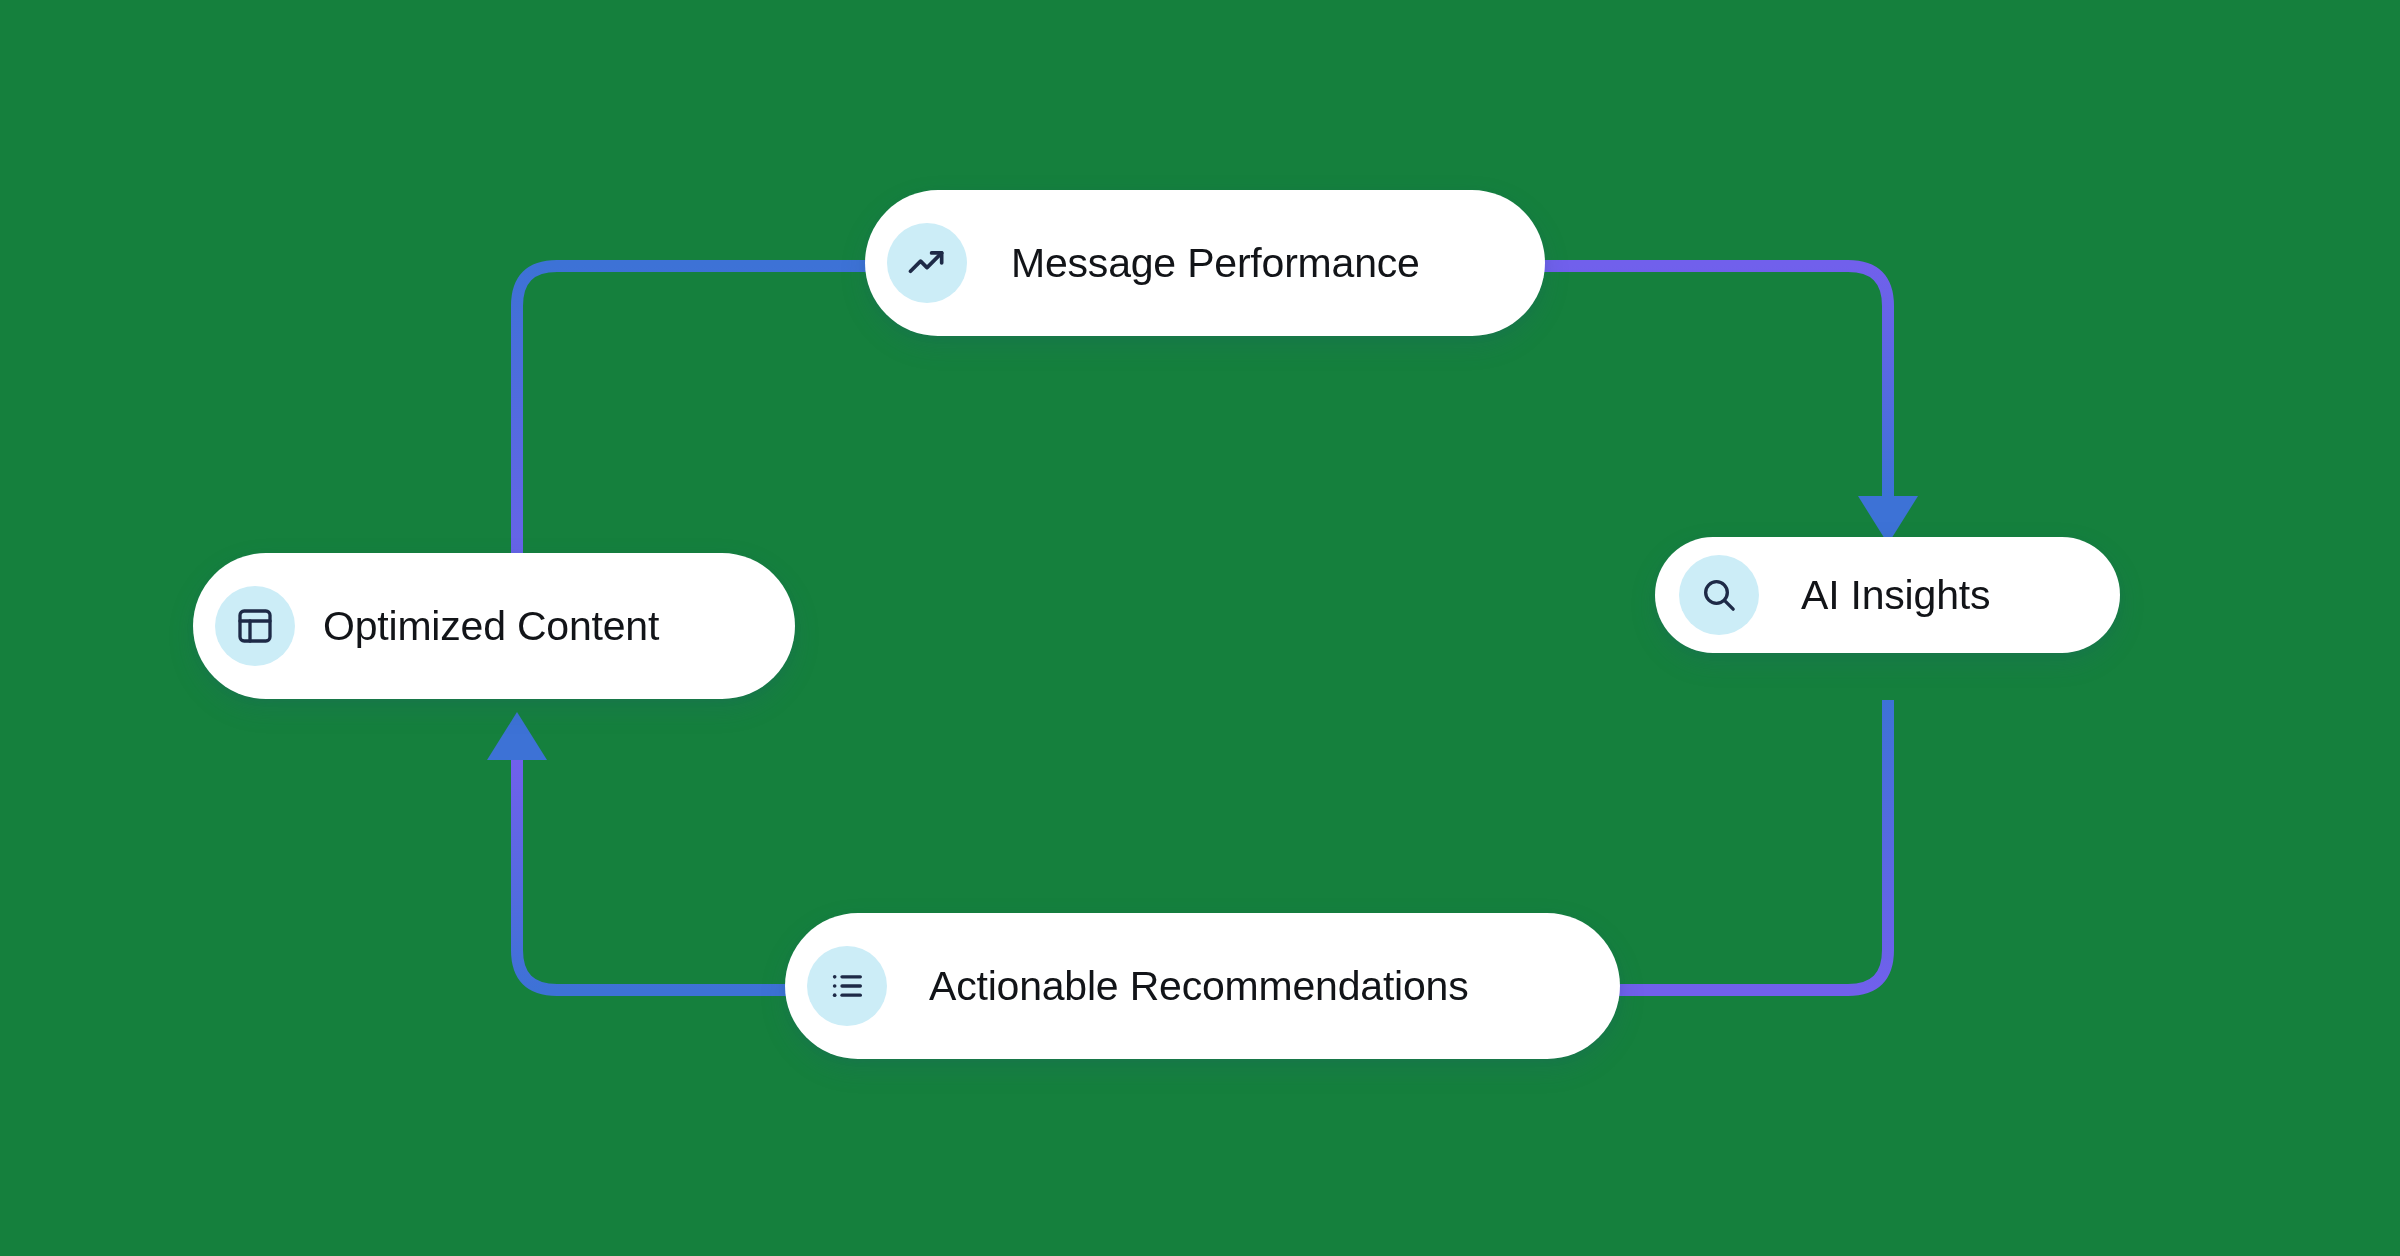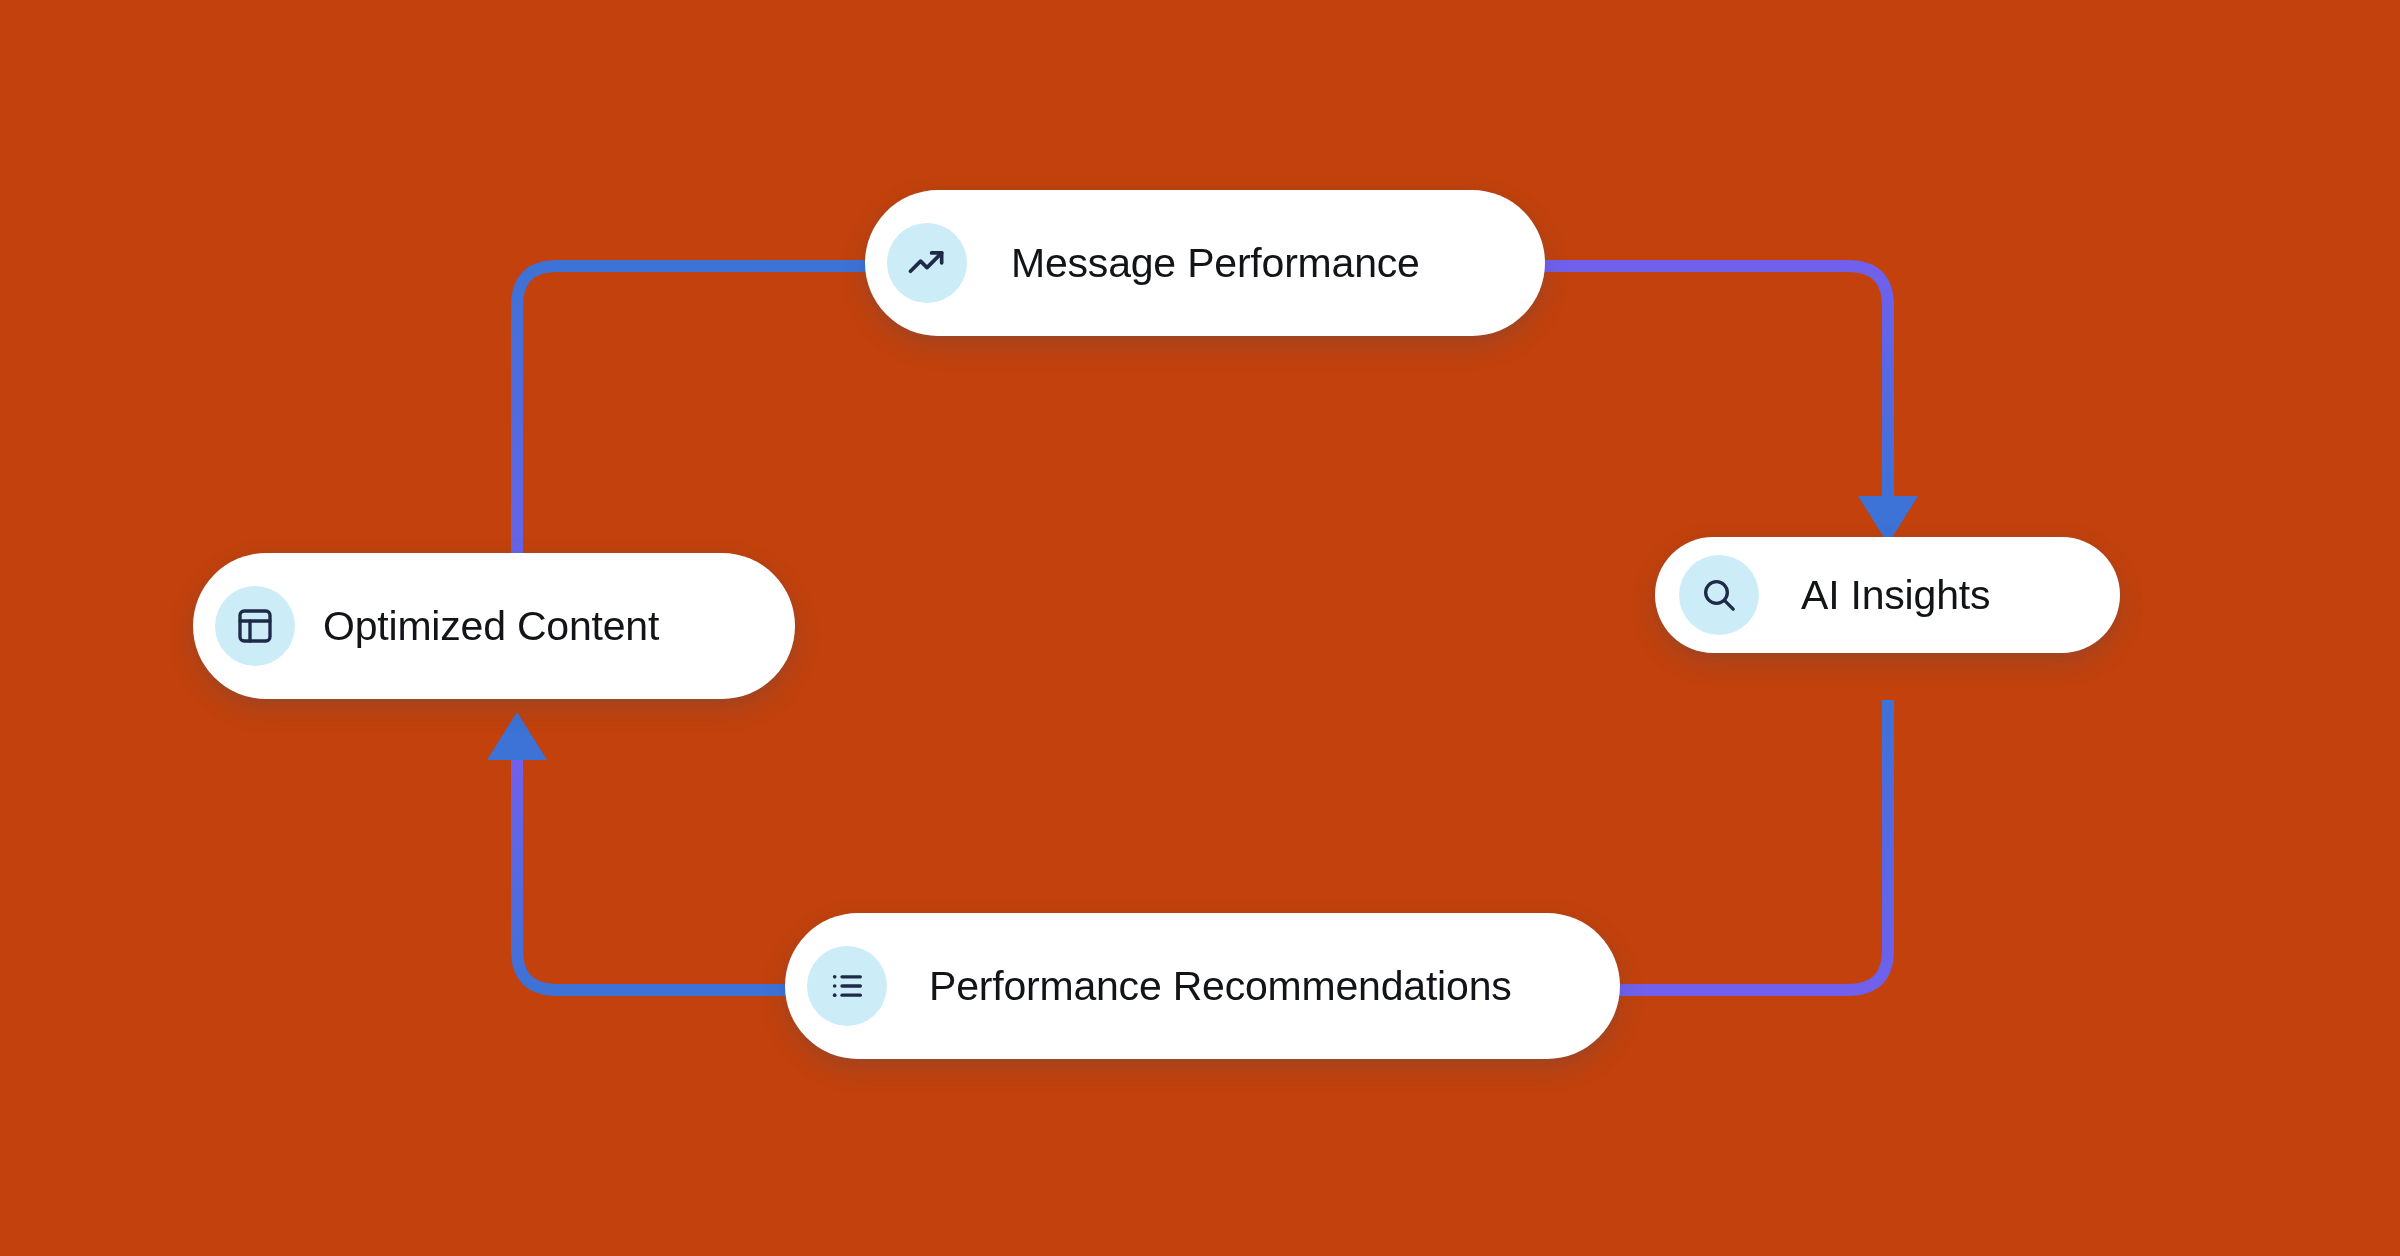--- a/index.html
+++ b/index.html
@@ -11,21 +11,21 @@
     width: 2400px;
     height: 1256px;
     overflow: hidden;
     font-family: "Liberation Sans", sans-serif;
   }
 
   #diagram-canvas {
     position: relative;
     width: 2400px;
     height: 1256px;
-    background: #c2410c;
+    background: #15803d;
     text-align: center;
   }
 
   #connector-layer {
     position: absolute;
     left: 0;
     top: 0;
     width: 2400px;
     height: 1256px;
   }
@@ -192,16 +192,16 @@
     <span class="node-icon-circle">
       <svg width="40" height="40" viewBox="0 0 24 24" fill="none" stroke="#1E2A47" stroke-width="2" stroke-linecap="round" stroke-linejoin="round">
         <line x1="9" y1="6.5" x2="20" y2="6.5"></line>
         <line x1="9" y1="12" x2="20" y2="12"></line>
         <line x1="9" y1="17.5" x2="20" y2="17.5"></line>
         <circle cx="4.6" cy="6.5" r="1.1" fill="#1E2A47" stroke="none"></circle>
         <circle cx="4.6" cy="12" r="1.1" fill="#1E2A47" stroke="none"></circle>
         <circle cx="4.6" cy="17.5" r="1.1" fill="#1E2A47" stroke="none"></circle>
       </svg>
     </span>
-    <span class="node-label">Performance Recommendations</span>
+    <span class="node-label">Actionable Recommendations</span>
   </div>
 
 </div>
 
 </body></html>

